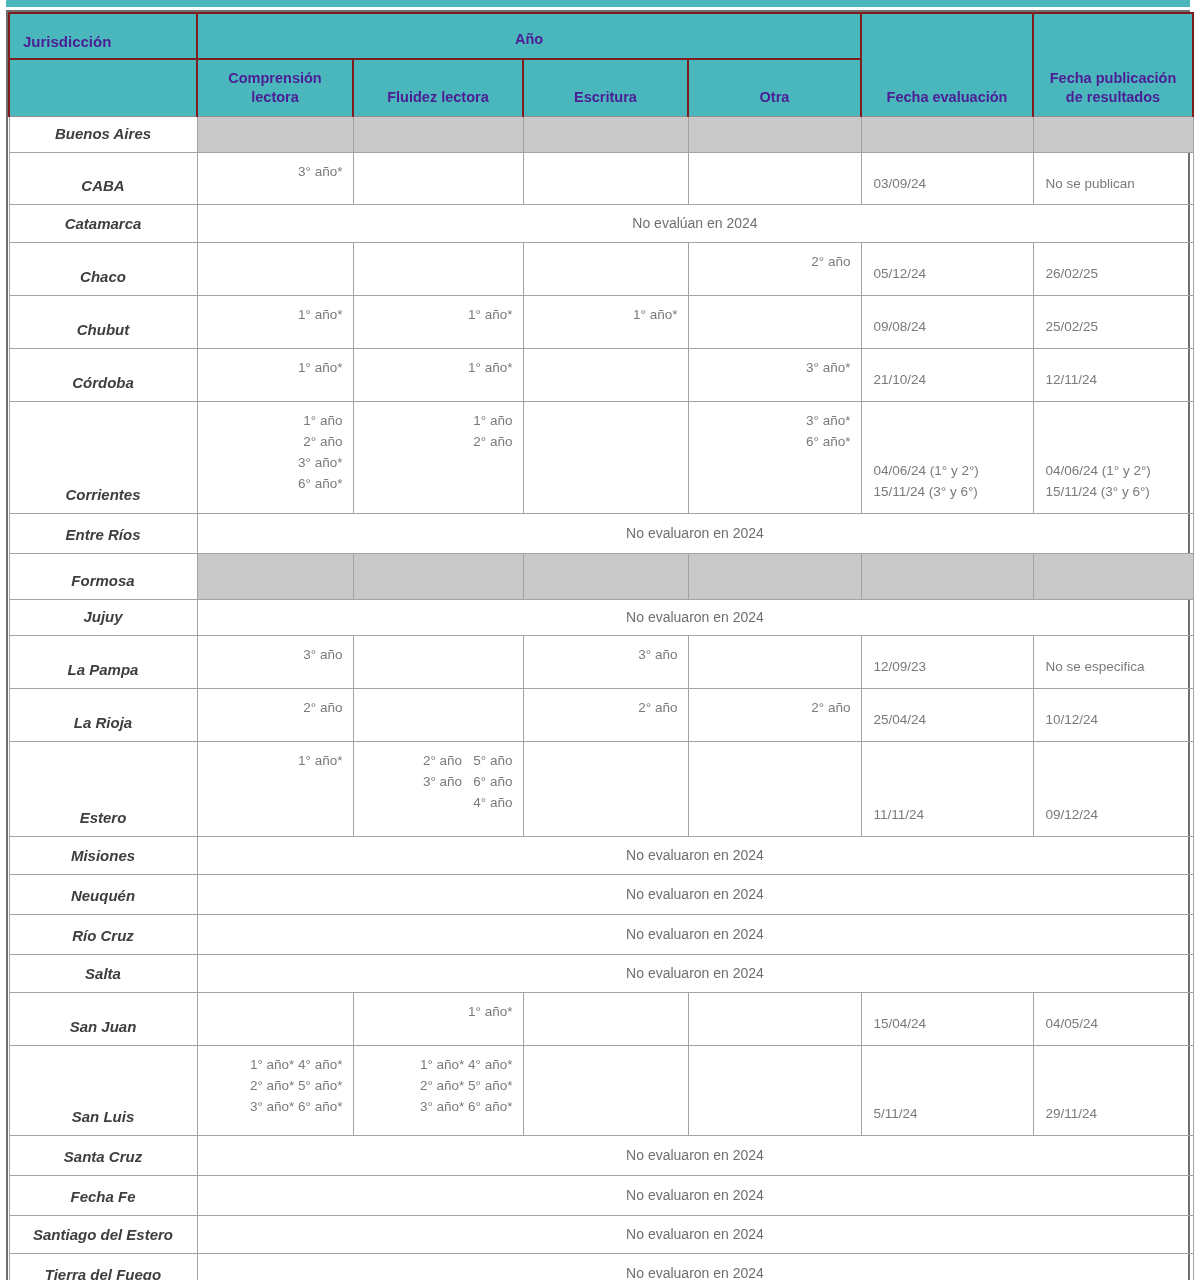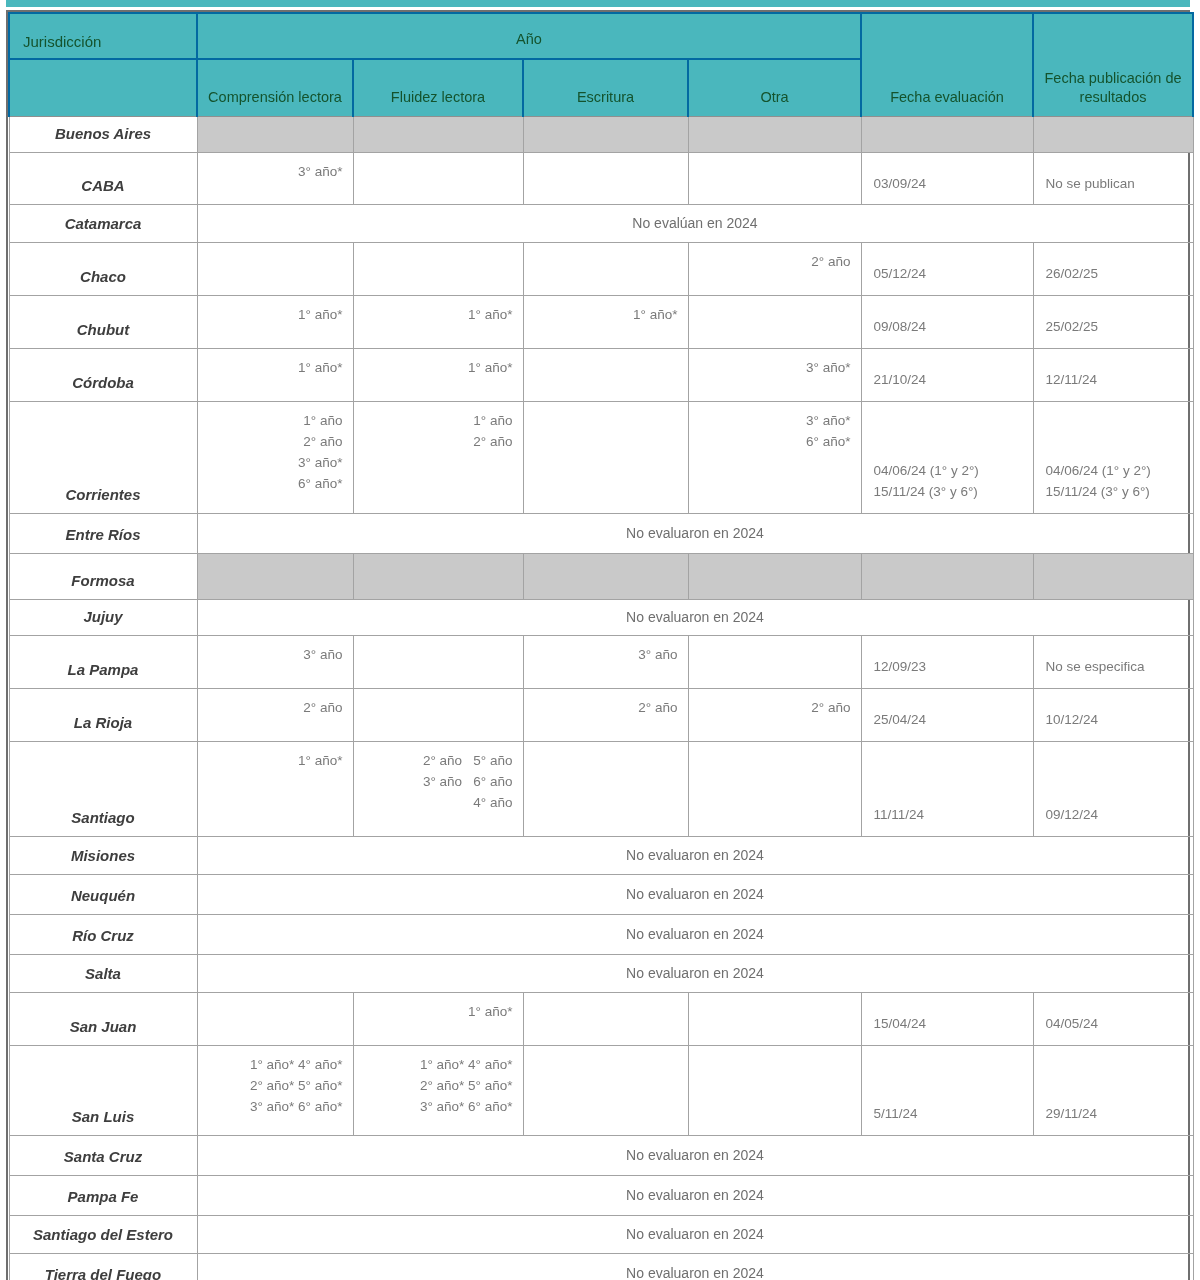--- a/index.html
+++ b/index.html
@@ -27,28 +27,28 @@
     margin-left: 6px;
     border: 2px solid var(--outer_border, #6f6f6f);
   }
   table {
     border-collapse: collapse;
     table-layout: fixed;
     width: 100%;
   }
   th {
     background: var(--teal, #4ab7bd);
-    color: #14532d;
+    color: #4c1d95;
     vertical-align: bottom;
     text-align: center;
-    font-weight: normal;
+    font-weight: bold;
     font-size: 14.5px;
     line-height: 1.3;
     padding: 5px 8px 9px 8px;
-    border: 2px solid #0369a1;
+    border: 2px solid #7f1d1d;
   }
   th.jur-h {
     text-align: left;
     padding-left: 13px;
     font-size: 15px;
     padding-bottom: 7px;
   }
   th.bottom-edge { border-bottom: 1px solid #8f8f8f; }
   td {
     border: 1px solid var(--border_gray, #a3a3a3);
@@ -227,21 +227,21 @@
           <td class="jur">La Rioja</td>
           <td class="val">2° año</td>
           <td class="val"></td>
           <td class="val">2° año</td>
           <td class="val">2° año</td>
           <td class="date">25/04/24</td>
           <td class="date">10/12/24</td>
         </tr>
 
         <tr style="height:95px">
-          <td class="jur">Santiago</td>
+          <td class="jur">Estero</td>
           <td class="val">1° año*</td>
           <td class="val">2° año   5° año
 3° año   6° año
 4° año</td>
           <td class="val"></td>
           <td class="val"></td>
           <td class="date">11/11/24</td>
           <td class="date">09/12/24</td>
         </tr>
 
@@ -288,21 +288,21 @@
           <td class="date">5/11/24</td>
           <td class="date">29/11/24</td>
         </tr>
 
         <tr style="height:40px">
           <td class="jur">Santa Cruz</td>
           <td class="span-cell" colspan="6">No evaluaron en 2024</td>
         </tr>
 
         <tr style="height:40px">
-          <td class="jur">Pampa Fe</td>
+          <td class="jur">Fecha Fe</td>
           <td class="span-cell" colspan="6">No evaluaron en 2024</td>
         </tr>
 
         <tr style="height:38px">
           <td class="jur">Santiago del Estero</td>
           <td class="span-cell" colspan="6">No evaluaron en 2024</td>
         </tr>
 
         <tr style="height:40px">
           <td class="jur">Tierra del Fuego</td>

